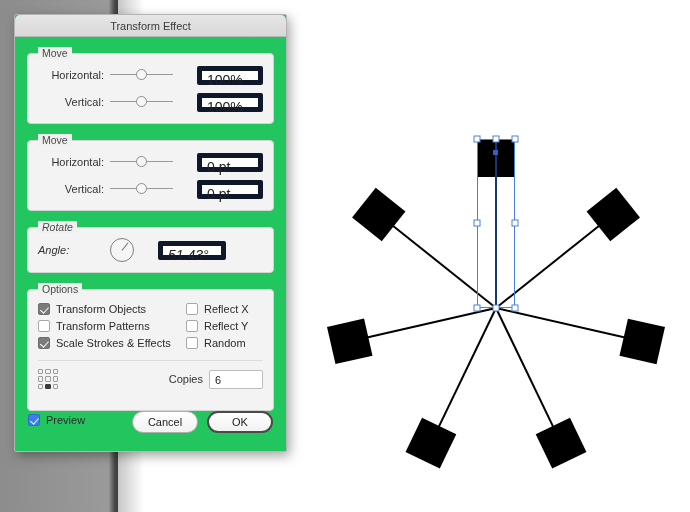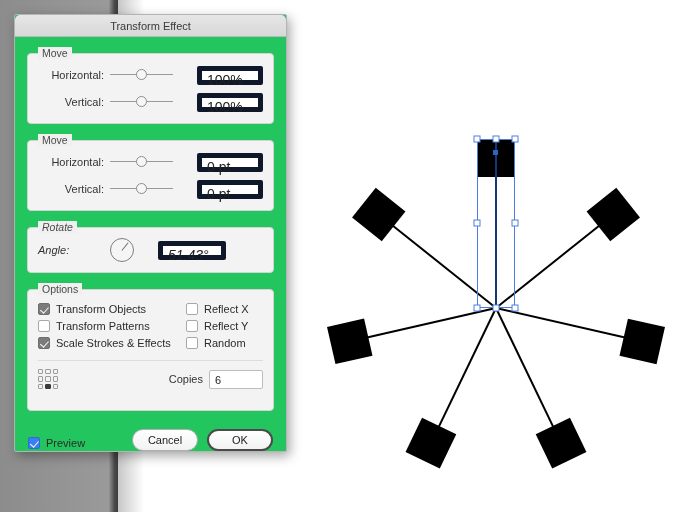--- a/index.html
+++ b/index.html
@@ -143,21 +143,21 @@
   .copies-lbl{font-size:11px;color:#333;margin-right:6px;}
   .copies-field{
     width:54px;height:19px;line-height:19px;background:#fff;
     border:1px solid #bdbdbd;border-radius:2px;font-size:11px;color:#222;
     padding:0 5px;box-sizing:border-box;
   }
 
   
   #footer{
     position:absolute;left:0;bottom:0;width:100%;height:40px;
-    display:flex;align-items:flex-end;padding:0 13px;box-sizing:border-box;
+    display:flex;align-items:flex-start;padding:0 13px;box-sizing:border-box;
   }
   .btn{
     height:22px;min-width:66px;border-radius:11px;
     background:linear-gradient(to bottom,#ffffff,#f2f2f2);
     border:1px solid #b0b0b0;font-size:11px;color:#222;
     display:flex;align-items:center;justify-content:center;
     box-sizing:border-box;margin-left:9px;padding:0 14px;
   }
   .btn.default{border:2px solid #4a4a4a;}
   #footer .spacer{flex:1;}

